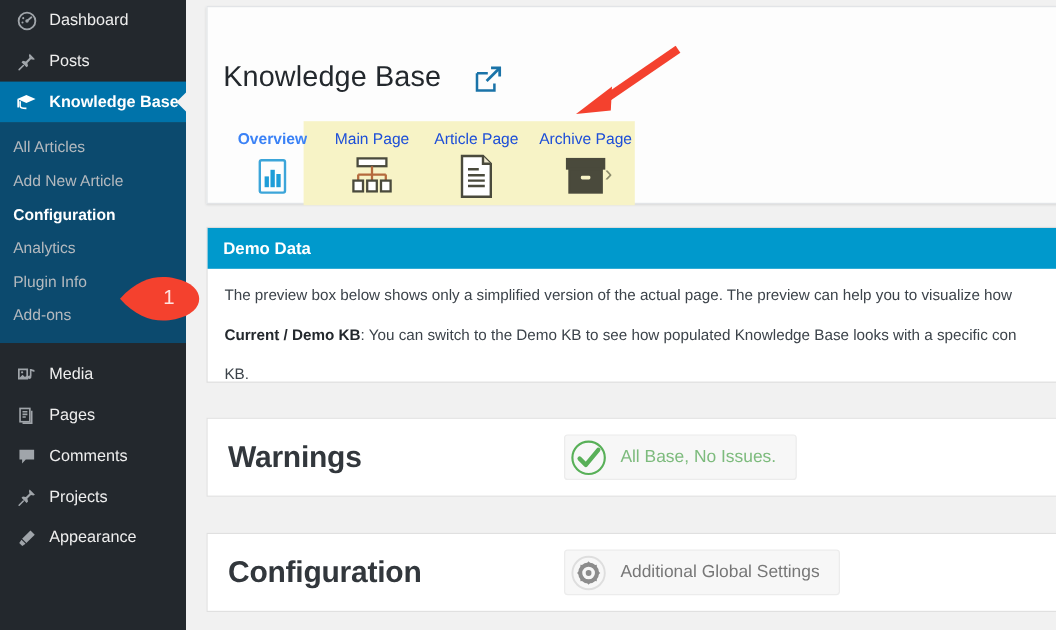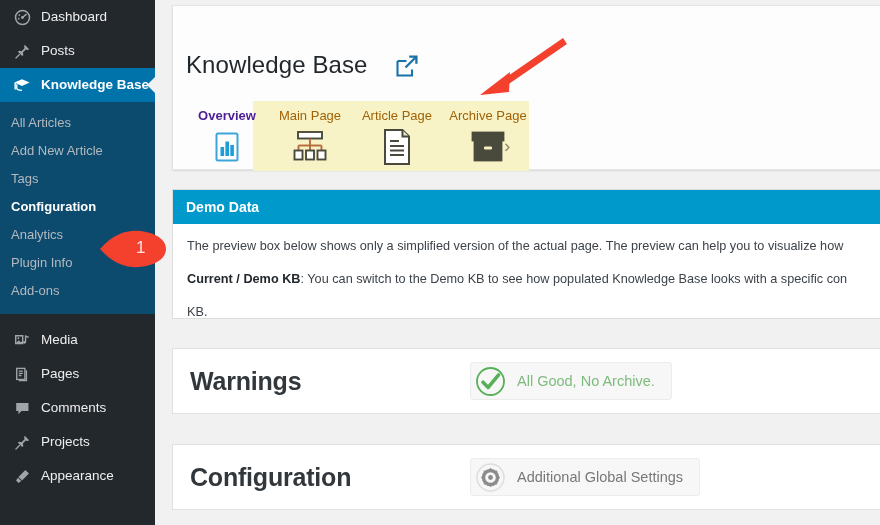--- a/index.html
+++ b/index.html
@@ -155,25 +155,25 @@
     position: relative;
     width: 86px;
     text-align: center;
     padding-top: 7px;
     cursor: pointer;
     z-index: 2;
   }
   .tab .tab-label {
     display: block;
     font-size: 13px;
-    color: #a16207;
+    color: #1d4ed8;
     white-space: nowrap;
   }
   .tab.active .tab-label {
-    color: #4c1d95;
+    color: #3b82f6;
     font-weight: bold;
   }
   .tab .tab-icon {
     display: flex;
     justify-content: center;
     align-items: center;
     height: 44px;
     margin-top: 2px;
   }
   #tab-overview { width: 82px; margin-left: 13px; }
@@ -325,21 +325,20 @@
           </svg>
         </span>
         <span class="mi-label">Knowledge Base</span>
       </div>
 
     </div>
 
     <div class="submenu">
       <span class="submenu-item">All Articles</span>
       <span class="submenu-item">Add New Article</span>
-      <span class="submenu-item">Tags</span>
       <span class="submenu-item current">Configuration</span>
       <span class="submenu-item">Analytics</span>
       <span class="submenu-item">Plugin Info</span>
       <span class="submenu-item">Add-ons</span>
     </div>
 
     <div class="menu-sep"></div>
 
     <div class="menu-top">
 
@@ -483,21 +482,21 @@
 
     <div id="warnings-card" class="section-card">
       <span class="section-title">Warnings</span>
       <div class="pill" id="warning-pill">
         <span class="pill-icon">
           <svg width="33" height="33" viewBox="0 0 33 33" fill="none">
             <circle cx="16.5" cy="16.5" r="13.5" stroke="#58b058" stroke-width="1.8"></circle>
             <path d="M9 17.2 L14.2 22.4 L24.6 9.8" stroke="#58b058" stroke-width="3.6" stroke-linecap="round" stroke-linejoin="round"></path>
           </svg>
         </span>
-        <span class="pill-label">All Good, No Archive.</span>
+        <span class="pill-label">All Base, No Issues.</span>
       </div>
     </div>
 
     <div id="configuration-card" class="section-card">
       <span class="section-title">Configuration</span>
       <div class="pill" id="config-pill">
         <span class="pill-icon">
           <svg width="33" height="33" viewBox="0 0 33 33" fill="none">
             <circle cx="16.5" cy="16.5" r="13.5" stroke="#dedede" stroke-width="1.6"></circle>
             <g fill="#8c8c8c">

